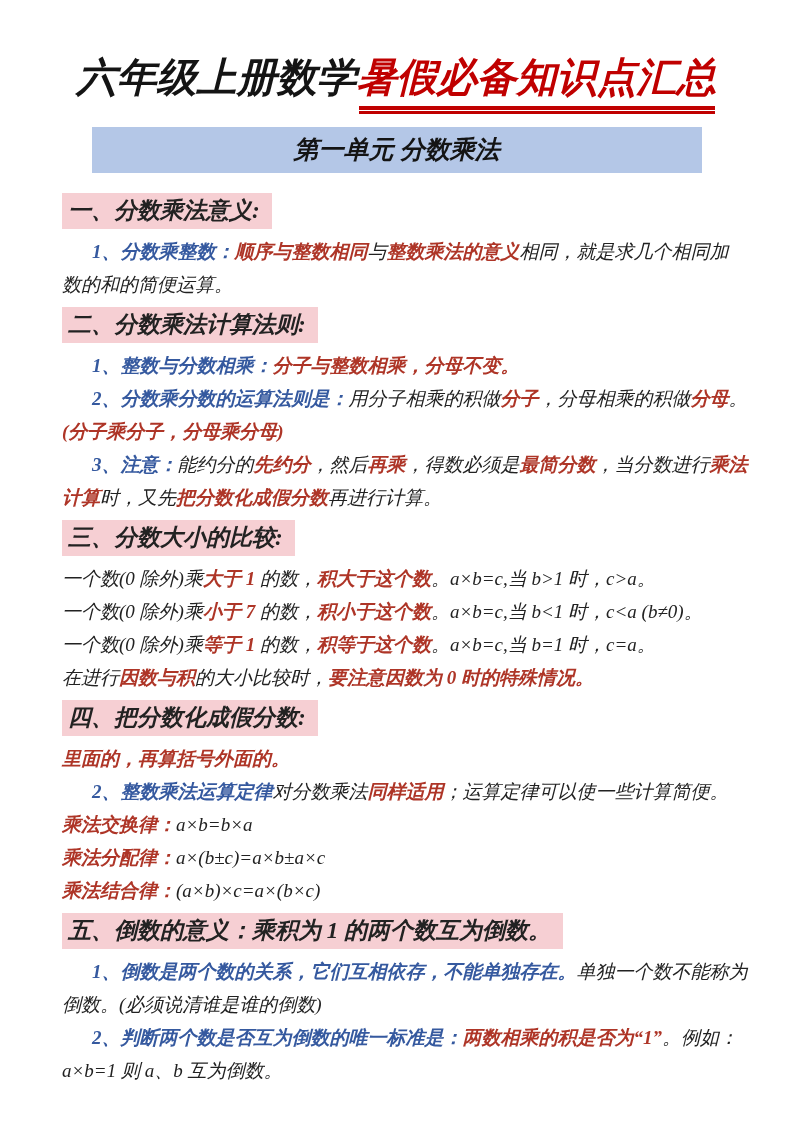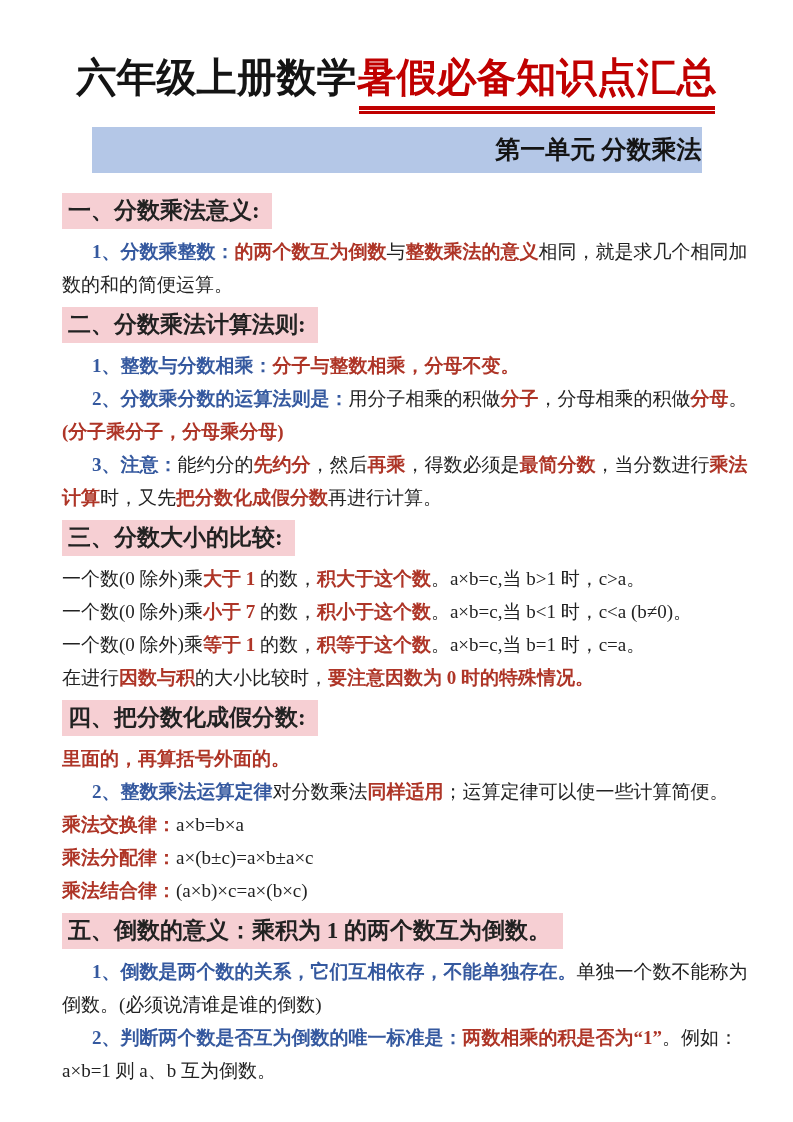--- a/index.html
+++ b/index.html
@@ -3,20 +3,21 @@
 <meta charset="utf-8">
 <style>
   html, body { margin: 0; padding: 0; background: #ffffff; }
   .page {
     position: relative;
     width: 793px;
     height: 1122px;
     background: #ffffff;
     font-family: "Liberation Serif", serif;
     overflow: hidden;
+    font-style: italic;
   }
   .title {
     margin: 50px 0 0;
     text-align: center;
     font-size: 40px;
     font-weight: bold;
     line-height: 56px;
     white-space: nowrap;
   }
   .t-black { color: #141414; }
@@ -32,21 +33,21 @@
     left: 2px; right: 2px; bottom: 0;
     height: 8px;
     border-top: 4px solid #c00000;
     border-bottom: 3px solid #c00000;
     box-sizing: border-box;
   }
   .banner {
     width: 610px;
     margin: 13px auto 0;
     background: #b4c7e7;
-    text-align: right;
+    text-align: center;
     font-size: 25px;
     font-weight: bold;
     color: #141414;
     padding: 6px 0 7px;
   }
   .content { padding: 14px 46px 0 62px; }
   .line { white-space: nowrap; }
   .line.body {
     font-size: 19px;
     line-height: 33px;
@@ -70,21 +71,21 @@
 </head>
 <body>
 
 <div class="page">
   <h1 class="title"><span class="t-black">六年级上册数学</span><span class="t-red">暑假必备知识点汇总</span></h1>
 
   <div class="banner">第一单元 分数乘法</div>
 
   <div class="content">
       <div class="line heading"><span class="hl"><span class="seg-black">一、分数乘法意义:</span></span></div>
-      <div class="line body"><span class="seg-blue">1、分数乘整数：</span><span class="seg-red">的两个数互为倒数</span><span class="seg-black">与</span><span class="seg-red">整数乘法的意义</span><span class="seg-black">相同，就是求几个相同加</span></div>
+      <div class="line body"><span class="seg-blue">1、分数乘整数：</span><span class="seg-red">顺序与整数相同</span><span class="seg-black">与</span><span class="seg-red">整数乘法的意义</span><span class="seg-black">相同，就是求几个相同加</span></div>
       <div class="line body"><span class="seg-black">数的和的简便运算。</span></div>
       <div class="line heading"><span class="hl"><span class="seg-black">二、分数乘法计算法则:</span></span></div>
       <div class="line body"><span class="seg-blue">1、整数与分数相乘：</span><span class="seg-red">分子与整数相乘，分母不变。</span></div>
       <div class="line body"><span class="seg-blue">2、分数乘分数的运算法则是：</span><span class="seg-black">用分子相乘的积做</span><span class="seg-red">分子</span><span class="seg-black">，分母相乘的积做</span><span class="seg-red">分母</span><span class="seg-black">。</span></div>
       <div class="line body"><span class="seg-red">(分子乘分子，分母乘分母)</span></div>
       <div class="line body"><span class="seg-blue">3、注意：</span><span class="seg-black">能约分的</span><span class="seg-red">先约分</span><span class="seg-black">，然后</span><span class="seg-red">再乘</span><span class="seg-black">，得数必须是</span><span class="seg-red">最简分数</span><span class="seg-black">，当分数进行</span><span class="seg-red">乘法</span></div>
       <div class="line body"><span class="seg-red">计算</span><span class="seg-black">时，又先</span><span class="seg-red">把分数化成假分数</span><span class="seg-black">再进行计算。</span></div>
       <div class="line heading"><span class="hl"><span class="seg-black">三、分数大小的比较:</span></span></div>
       <div class="line body"><span class="seg-black">一个数(0 除外)乘</span><span class="seg-red">大于 1</span><span class="seg-black"> 的数，</span><span class="seg-red">积大于这个数</span><span class="seg-black">。a×b=c,当 b&gt;1 时，c&gt;a。</span></div>
       <div class="line body"><span class="seg-black">一个数(0 除外)乘</span><span class="seg-red">小于 7</span><span class="seg-black"> 的数，</span><span class="seg-red">积小于这个数</span><span class="seg-black">。a×b=c,当 b&lt;1 时，c&lt;a (b≠0)。</span></div>

